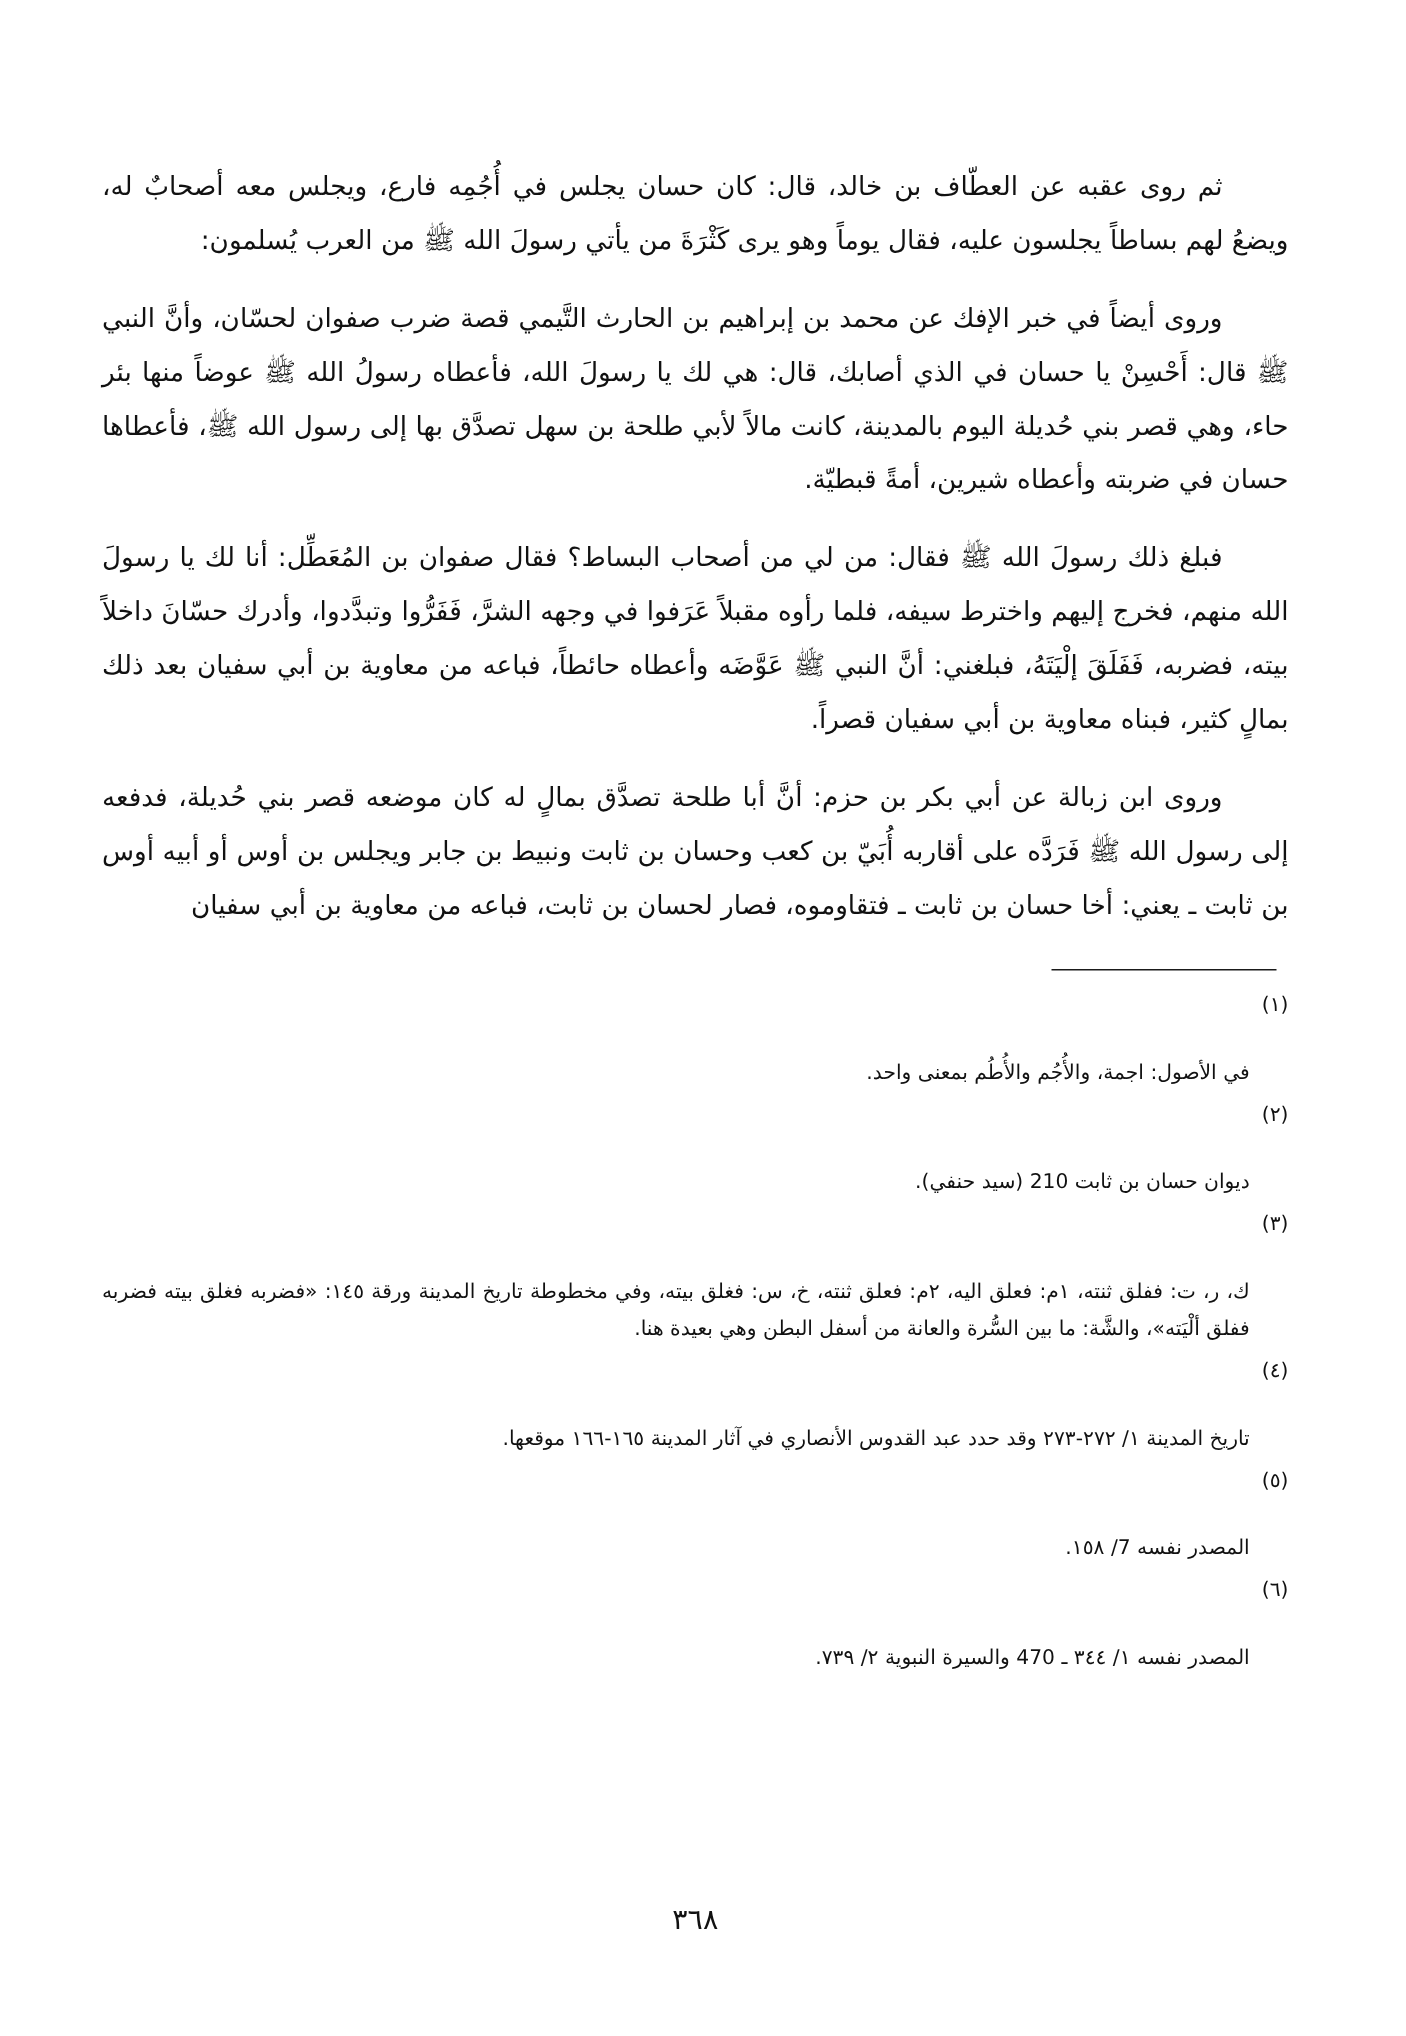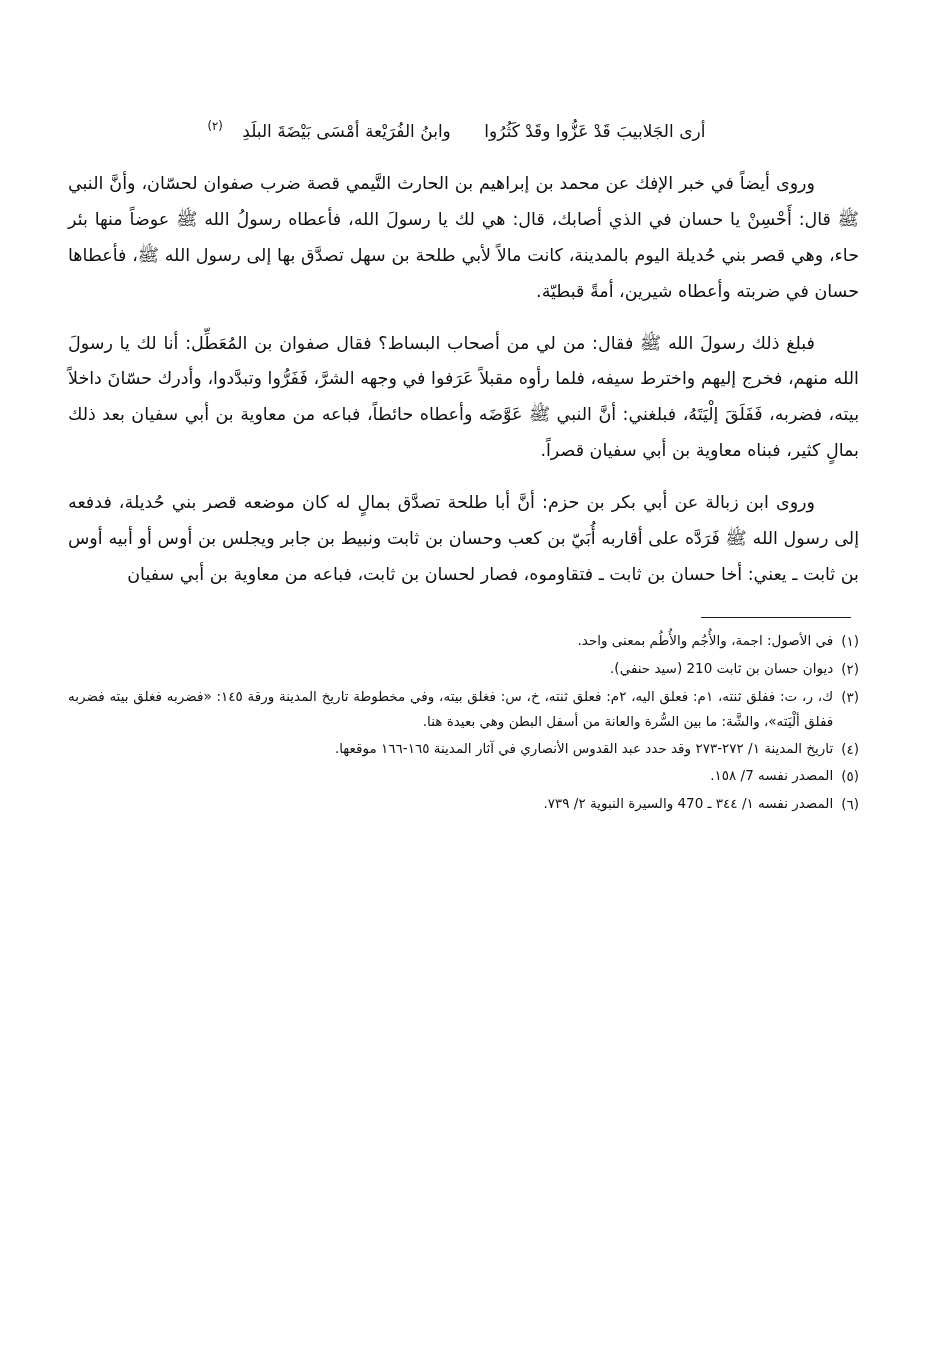--- a/index.html
+++ b/index.html
@@ -69,42 +69,39 @@
     gap: 8px;
     margin-bottom: 2px;
   }
   .fn-num {
     flex: 0 0 auto;
     white-space: nowrap;
     padding-top: 1px;
   }
   .fn-text {
     flex: 1 1 auto;
+    margin-top: 46px;
   }
   .page-number {
     margin-top: auto;
     text-align: center;
     font-size: 19px;
     letter-spacing: 1px;
     padding-bottom: 26px;
   }
 </style>
 </head>
 <body>
 
 <div class="page">
 
   <div class="body-text">
 
+    <p class="para">ثم روى عقبه عن العطّاف بن خالد، قال: كان حسان يجلس في أُجُمِه فارع، ويجلس معه أصحابٌ له، ويضعُ لهم بساطاً يجلسون عليه، فقال يوماً وهو يرى كَثْرَةَ من يأتي رسولَ الله ﷺ من العرب يُسلمون:</p>
 
-    <p class="verse">
-      <span class="hemistich">أرى الجَلابيبَ قَدْ عَزُّوا وقَدْ كَثُرُوا</span>
-      <span class="hemistich">وابنُ الفُرَيْعة أمْسَى بَيْضَةَ البلَدِ</span>
-      <sup class="note">(٢)</sup>
-    </p>
 
     <p class="para">وروى أيضاً في خبر الإفك عن محمد بن إبراهيم بن الحارث التَّيمي قصة ضرب صفوان لحسّان، وأنَّ النبي ﷺ قال: أَحْسِنْ يا حسان في الذي أصابك، قال: هي لك يا رسولَ الله، فأعطاه رسولُ الله ﷺ عوضاً منها بئر حاء، وهي قصر بني حُديلة اليوم بالمدينة، كانت مالاً لأبي طلحة بن سهل تصدَّق بها إلى رسول الله ﷺ، فأعطاها حسان في ضربته وأعطاه شيرين، أمةً قبطيّة.</p>
 
     <p class="para">فبلغ ذلك رسولَ الله ﷺ فقال: من لي من أصحاب البساط؟ فقال صفوان بن المُعَطِّل: أنا لك يا رسولَ الله منهم، فخرج إليهم واخترط سيفه، فلما رأوه مقبلاً عَرَفوا في وجهه الشرَّ، فَفَرُّوا وتبدَّدوا، وأدرك حسّانَ داخلاً بيته، فضربه، فَفَلَقَ إلْيَتَهُ، فبلغني: أنَّ النبي ﷺ عَوَّضَه وأعطاه حائطاً، فباعه من معاوية بن أبي سفيان بعد ذلك بمالٍ كثير، فبناه معاوية بن أبي سفيان قصراً.</p>
 
     <p class="para">وروى ابن زبالة عن أبي بكر بن حزم: أنَّ أبا طلحة تصدَّق بمالٍ له كان موضعه قصر بني حُديلة، فدفعه إلى رسول الله ﷺ فَرَدَّه على أقاربه أُبَيّ بن كعب وحسان بن ثابت ونبيط بن جابر ويجلس بن أوس أو أبيه أوس بن ثابت ـ يعني: أخا حسان بن ثابت ـ فتقاوموه، فصار لحسان بن ثابت، فباعه من معاوية بن أبي سفيان</p>
 
   </div>
 
   <div class="footnote-rule"></div>
@@ -136,14 +133,15 @@
       <span class="fn-text">المصدر نفسه 7/ ١٥٨.</span>
     </div>
 
     <div class="fn">
       <span class="fn-num">(٦)</span>
       <span class="fn-text">المصدر نفسه ١/ ٣٤٤ ـ 470 والسيرة النبوية ٢/ ٧٣٩.</span>
     </div>
 
   </div>
 
+  <div class="page-number">٣٦٨</div>
 
 </div>
 
 </body></html>

